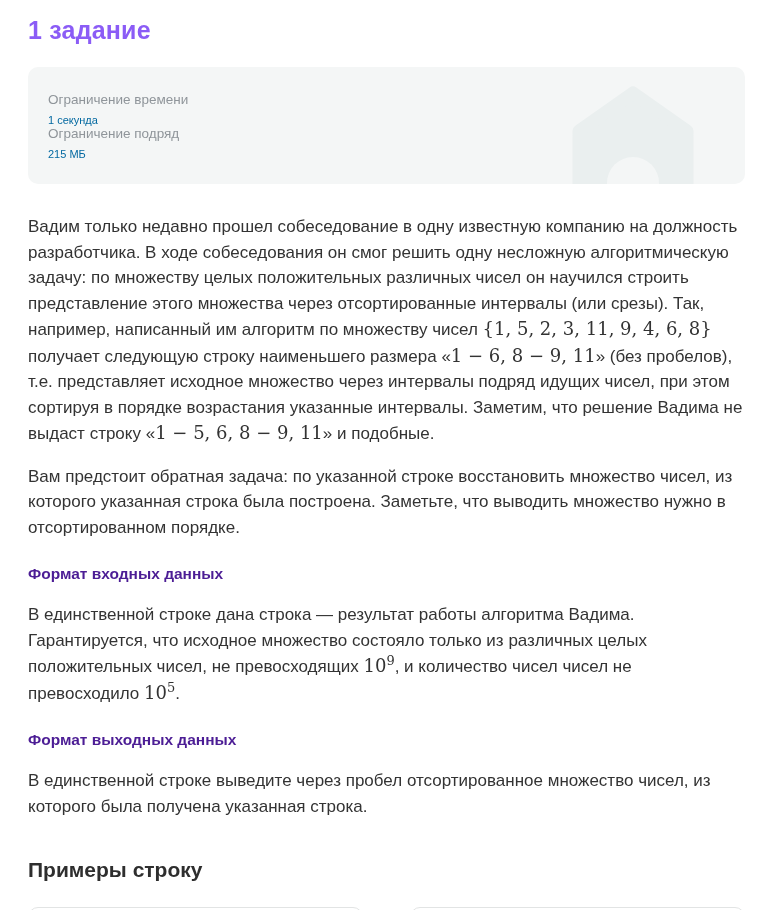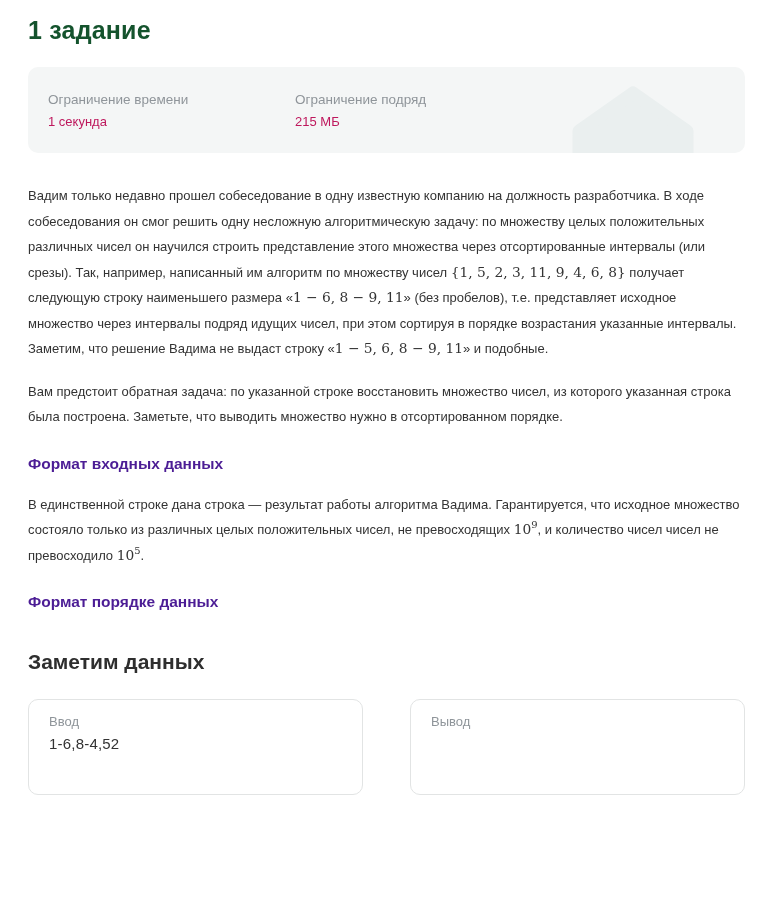--- a/index.html
+++ b/index.html
@@ -11,55 +11,56 @@
     overflow: hidden;
   }
   .page {
     box-sizing: border-box;
     width: 771px;
     padding: 16px 26px 0 28px;
   }
   .page-title {
     font-size: 25px;
     font-weight: 700;
-    color: #14532d;
+    color: #8b5cf6;
     letter-spacing: 0.2px;
     margin: 0 0 22px 0;
   }
   
   .limits-card {
     position: relative;
     overflow: hidden;
     background: #f4f6f6;
     border-radius: 10px;
     padding: 25px 20px 24px 20px;
     display: flex;
     margin-bottom: 30px;
+    flex-direction: column;
   }
   .limits-col { width: 247px; }
   .limit-label {
     font-size: 13.5px;
     color: #8f959a;
     margin-bottom: 7px;
   }
   .limit-value {
-    font-size: 13px;
-    color: #be185d;
+    font-size: 11px;
+    color: #0369a1;
   }
   .watermark {
     position: absolute;
     right: 47px;
     top: 19px;
     width: 130px;
     height: 120px;
     pointer-events: none;
   }
   
   .statement p {
-    font-size: 13px;
+    font-size: 17px;
     line-height: 25.5px;
     margin: 0 0 17px 0;
   }
   .math {
     font-family: "DejaVu Serif", serif;
     font-size: 1.06em;
     white-space: nowrap;
   }
   .math sup {
     font-size: 0.72em;
@@ -126,26 +127,27 @@
   <div class="statement">
 
     <p><span>Вадим только недавно прошел собеседование в одну известную компанию на должность разработчика. В ходе собеседования он смог решить одну несложную алгоритмическую задачу: по множеству целых положительных различных чисел он научился строить представление этого множества через отсортированные интервалы (или срезы). Так, например, написанный им алгоритм по множеству чисел </span><span class="math">{1, 5, 2, 3, 11, 9, 4, 6, 8}</span><span> получает следующую строку наименьшего размера «</span><span class="math">1 − 6, 8 − 9, 11</span><span>» (без пробелов), т.е. представляет исходное множество через интервалы подряд идущих чисел, при этом сортируя в порядке возрастания указанные интервалы. Заметим, что решение Вадима не выдаст строку «</span><span class="math">1 − 5, 6, 8 − 9, 11</span><span>» и подобные.</span></p>
 
     <p>Вам предстоит обратная задача: по указанной строке восстановить множество чисел, из которого указанная строка была построена. Заметьте, что выводить множество нужно в отсортированном порядке.</p>
 
     <h3 class="sub-heading">Формат входных данных</h3>
 
     <p><span>В единственной строке дана строка — результат работы алгоритма Вадима. Гарантируется, что исходное множество состояло только из различных целых положительных чисел, не превосходящих </span><span class="math"><span>10</span><sup>9</sup></span><span>, и количество чисел чисел не превосходило </span><span class="math"><span>10</span><sup>5</sup></span><span>.</span></p>
 
-    <h3 class="sub-heading">Формат порядке данных</h3>
+    <h3 class="sub-heading">Формат выходных данных</h3>
 
+    <p>В единственной строке выведите через пробел отсортированное множество чисел, из которого была получена указанная строка.</p>
 
   </div>
 
-  <h2 class="examples-heading">Заметим данных</h2>
+  <h2 class="examples-heading">Примеры строку</h2>
 
   <div class="examples-row">
     <div class="example-card">
       <div class="example-label">Ввод</div>
       <div class="example-value">1-6,8-4,52</div>
     </div>
     <div class="example-card">
       <div class="example-label">Вывод</div>
     </div>
   </div>

